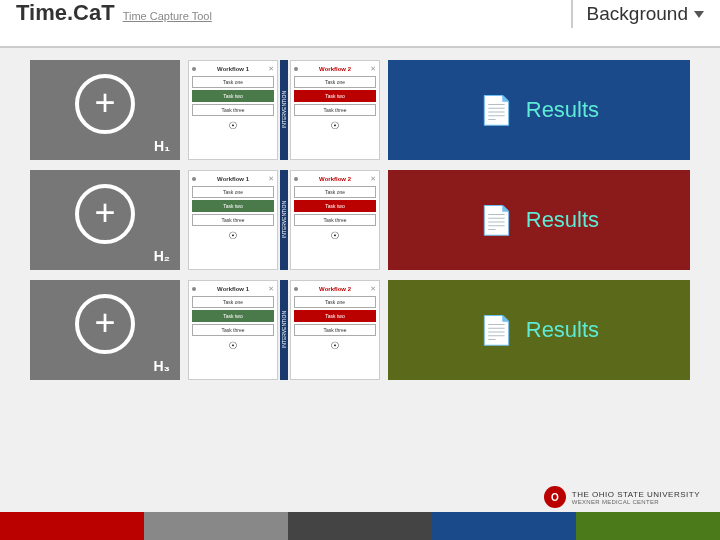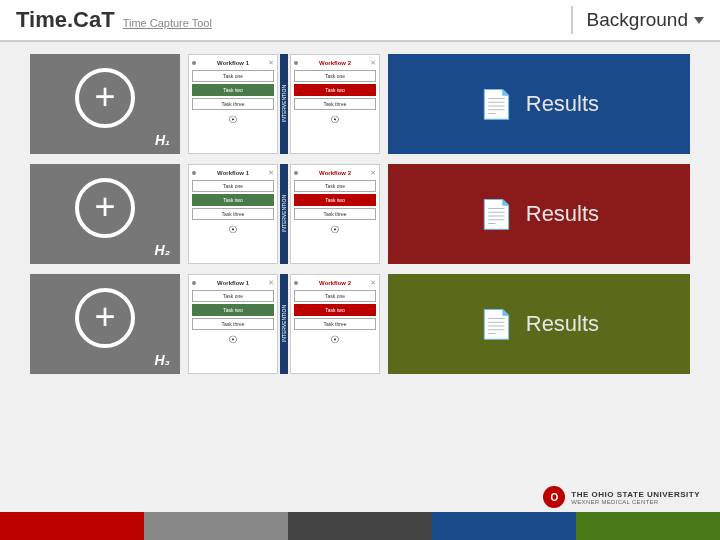--- a/index.html
+++ b/index.html
@@ -8,24 +8,24 @@
       height: 540px;
       font-family: Arial, sans-serif;
       background: #f0f0f0;
       overflow: hidden;
       position: relative;
     }
 
     
     .header {
       display: flex;
-      align-items: center;
+      align-items: flex-start;
       justify-content: space-between;
       background: #fff;
-      height: 42px;
+      height: 48px;
       padding: 0 16px;
       border-bottom: 2px solid #ccc;
     }
     .header-left {
       display: flex;
       align-items: baseline;
       gap: 8px;
     }
     .logo-title {
       font-size: 22px;
@@ -110,21 +110,20 @@
     .add-plus {
       color: #fff;
       font-size: 36px;
       font-weight: 300;
       line-height: 1;
       margin-top: -2px;
     }
     .row-label {
       color: #fff;
       font-size: 14px;
-      font-style: italic;
       font-weight: bold;
       position: absolute;
       bottom: 6px;
       right: 10px;
     }
 
     
     .workflow-pair {
       display: flex;
       align-items: center;
@@ -220,21 +219,21 @@
     }
     .results-block.blue-bg { background: #1a4a8a; }
     .results-block.red-bg { background: #8B1A1A; }
     .results-block.olive-bg { background: #5a6a1a; }
     .results-icon {
       font-size: 28px;
       color: #fff;
     }
     .results-label {
       font-size: 22px;
-      color: #e5e5e5;
+      color: #5eead4;
       font-weight: 400;
     }
 
     
     .footer {
       position: absolute;
       bottom: 0;
       left: 0;
       right: 0;
       height: 28px;
@@ -259,21 +258,21 @@
       color: #fff;
       font-size: 10px;
       font-weight: bold;
     }
     .osu-text {
       display: flex;
       flex-direction: column;
     }
     .osu-name {
       font-size: 8px;
-      font-weight: bold;
+      font-weight: normal;
       color: #333;
       text-transform: uppercase;
       letter-spacing: 0.5px;
     }
     .osu-sub {
       font-size: 6px;
       color: #666;
       text-transform: uppercase;
       letter-spacing: 0.3px;
     }

